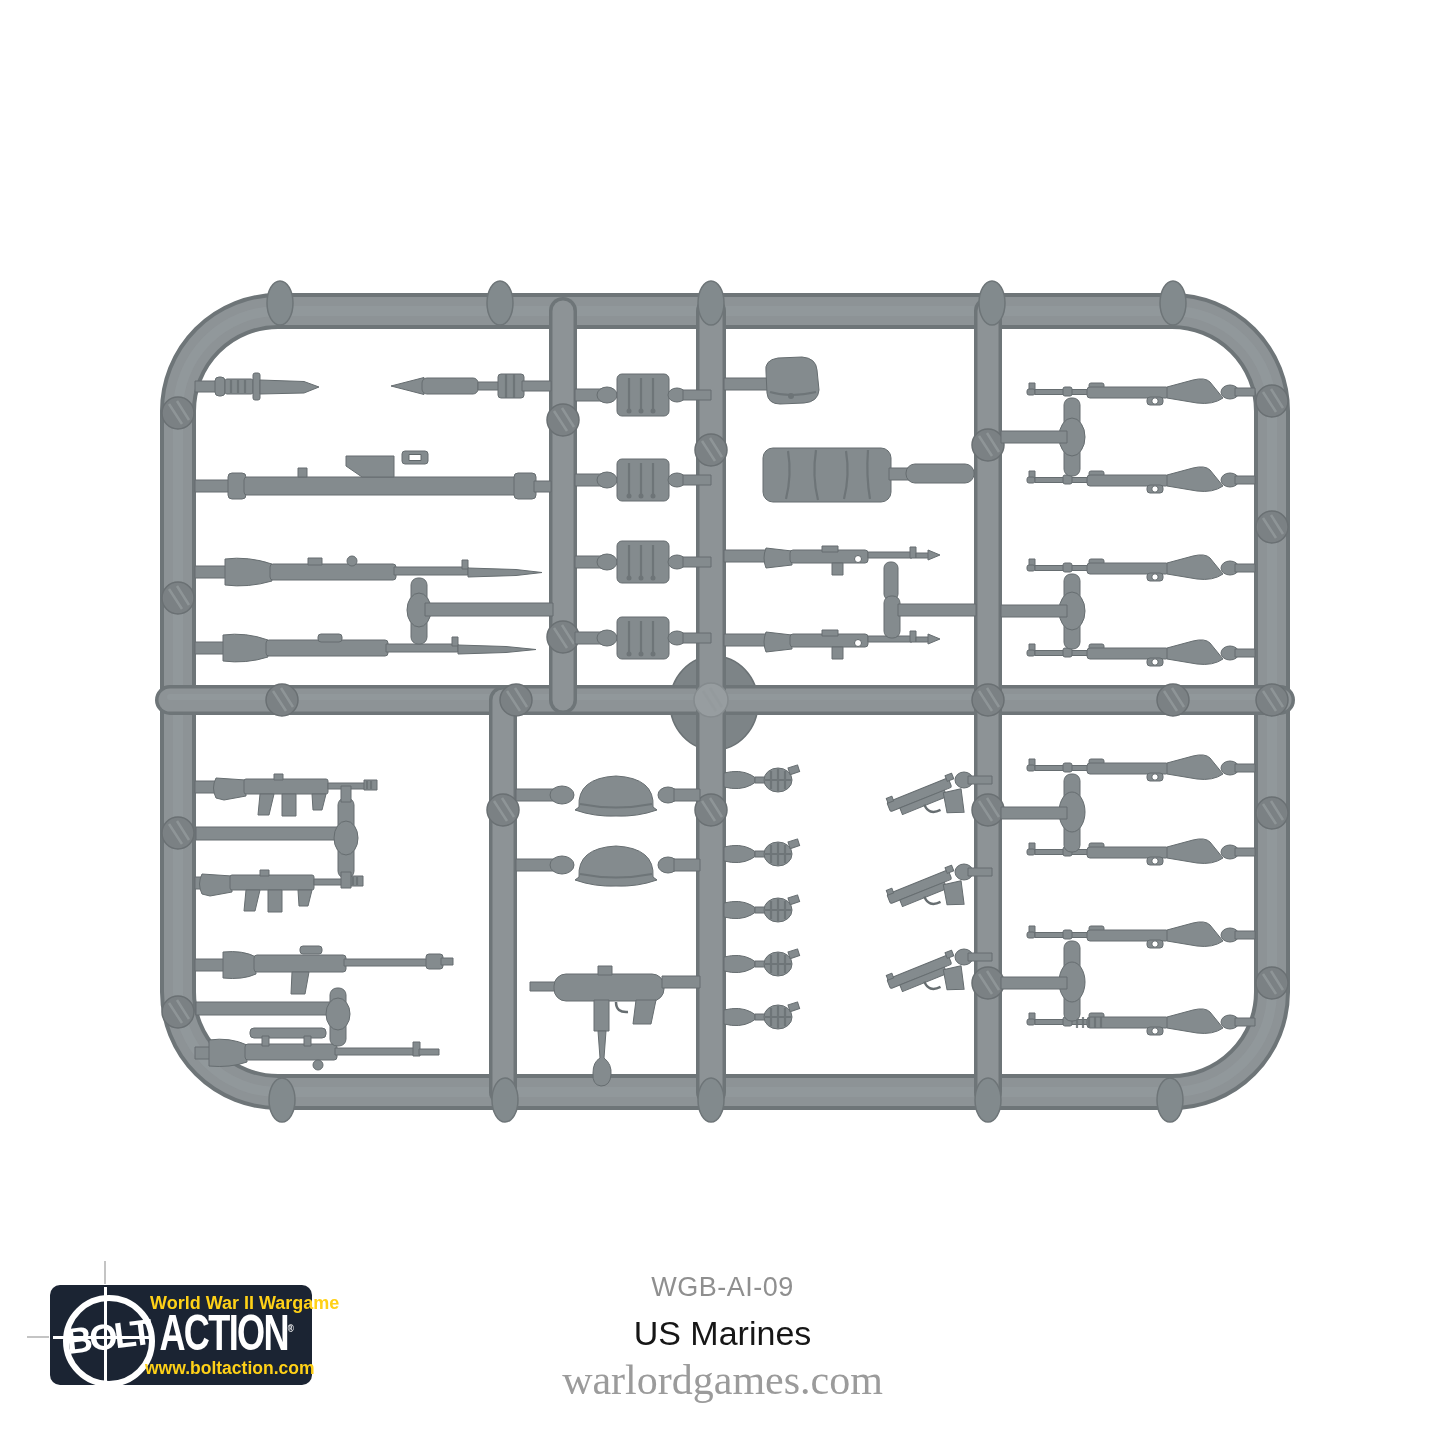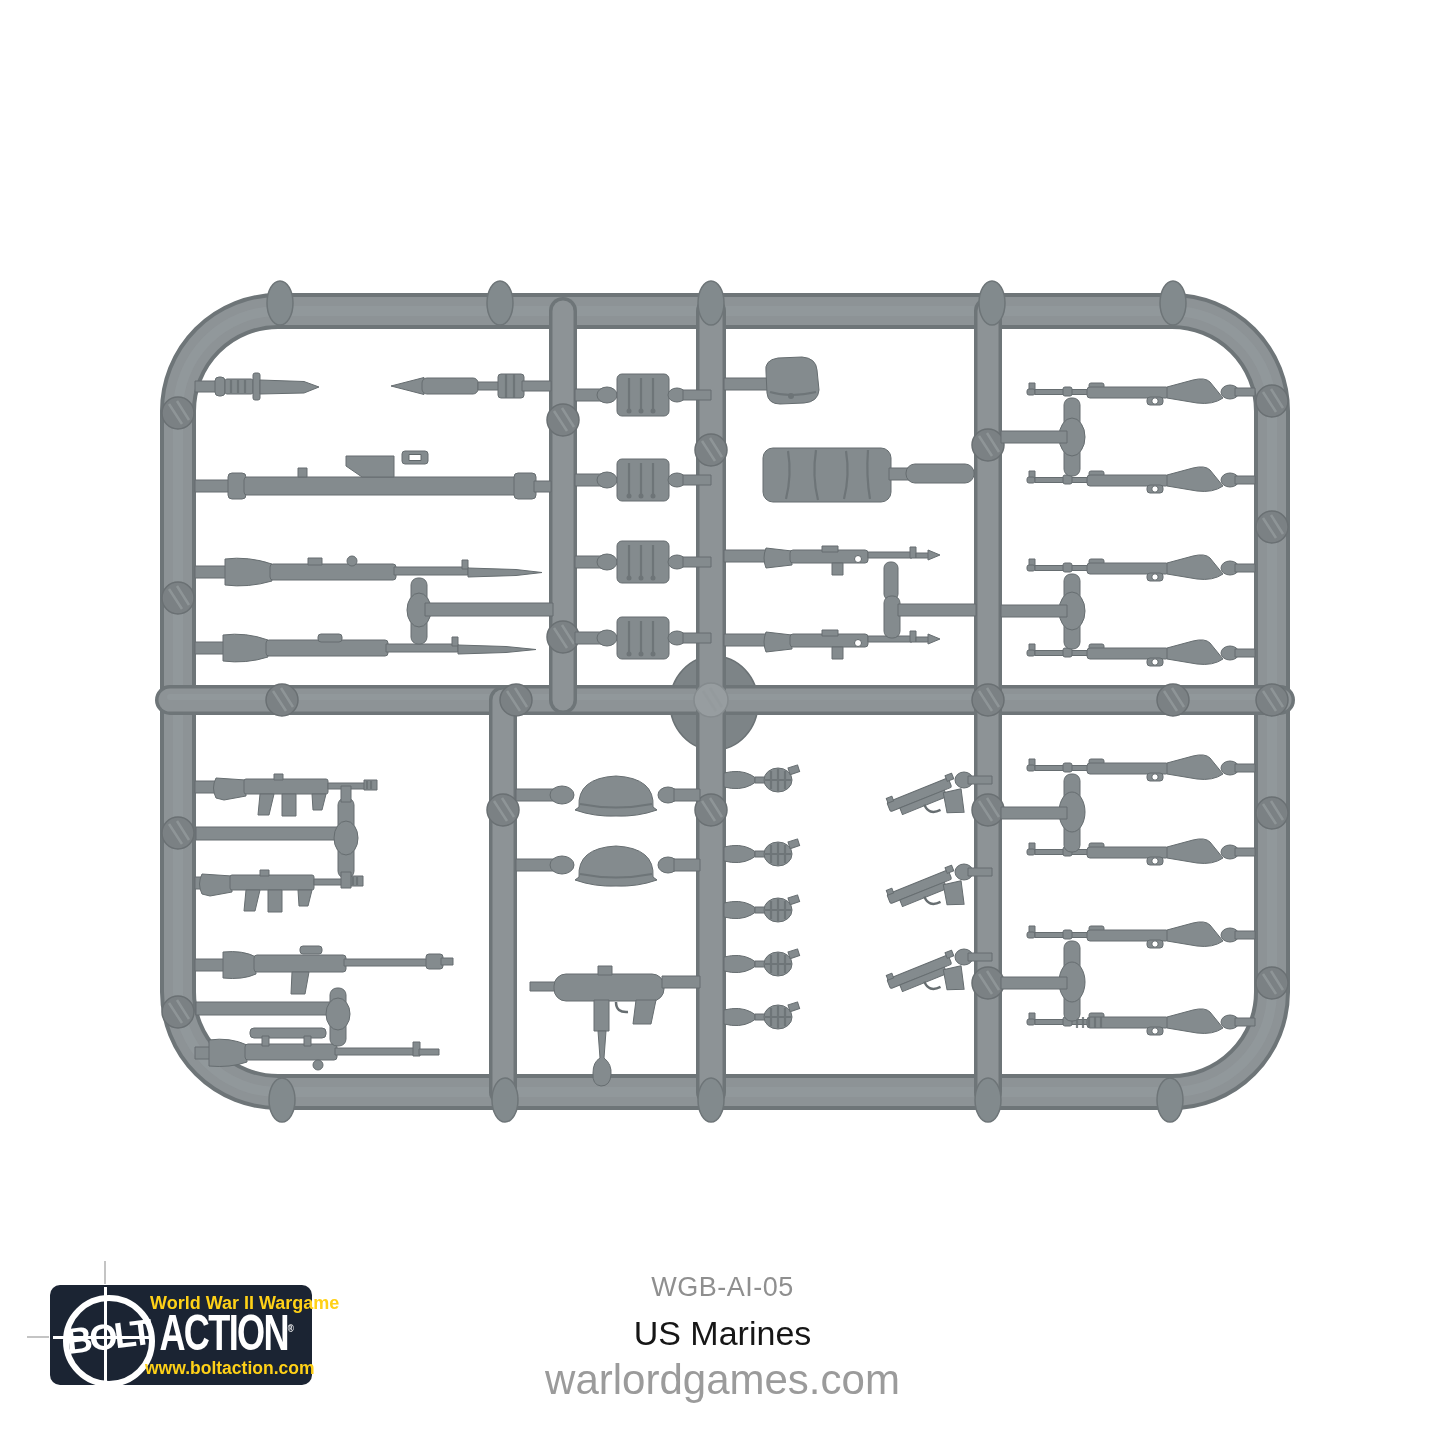--- a/index.html
+++ b/index.html
@@ -19,21 +19,21 @@
   .disc{fill:#7b8184;stroke:#6a7073;stroke-width:1.5;}
   .disc-hatch{stroke:#939a9c;stroke-width:2.5;fill:none;opacity:.8;}
   .tab{fill:#828a8d;stroke:#6e7578;stroke-width:1.5;}
   .bigdisc{fill:#7d8487;stroke:#6b7275;stroke-width:1.5;}
   .jdisc{fill:#979da0;stroke:#858b8e;stroke-width:1.5;}
 
   
   .caption{position:absolute;left:0;top:0;width:100%;text-align:center;}
   .sku{position:absolute;top:1272px;width:100%;font-size:27px;color:#8f8f8f;letter-spacing:.5px;}
   .name{position:absolute;top:1306px;width:100%;font-size:34px;color:#161616;margin-top:8px;}
-  .site{position:absolute;top:1356px;width:100%;font-size:42px;color:#9b9b9b;}
+  .site{position:absolute;top:1356px;width:100%;font-size:42px;color:#9b9b9b;font-family:Liberation Serif, serif;}
 
   
   .logo{position:absolute;left:50px;top:1285px;width:262px;height:100px;background:#1b2433;
         border-radius:10px;}
   .ch-v-out{position:absolute;left:54px;top:-24px;width:2px;height:23px;background:#c4c4c4;}
   .ch-h-out{position:absolute;left:-23px;top:51px;width:22px;height:2px;background:#c4c4c4;}
   .ch-v-in{position:absolute;left:54px;top:2px;width:3px;height:96px;background:#fff;}
   .ch-h-in{position:absolute;left:3px;top:51px;width:100px;height:3px;background:#fff;}
   .logo-circle{position:absolute;left:13px;top:10px;width:80px;height:80px;border:6px solid #fff;
         border-radius:50%;}
@@ -391,21 +391,21 @@
         <ellipse cx="1072" cy="812" rx="13" ry="20"></ellipse>
         <rect x="1001" y="807" width="66" height="12"></rect>
         <rect x="1064" y="941" width="16" height="80" rx="7"></rect>
         <ellipse cx="1072" cy="982" rx="13" ry="20"></ellipse>
         <rect x="1001" y="977" width="66" height="12"></rect>
       </g>
     </g>
   </svg>
 
   <div class="caption">
-    <div class="sku">WGB-AI-05</div>
+    <div class="sku">WGB-AI-09</div>
     <div class="name">US Marines</div>
     <div class="site">warlordgames.com</div>
   </div>
 
   <div class="logo">
     <div class="ch-v-out"></div>
     <div class="ch-h-out"></div>
     <div class="ch-v-in"></div>
     <div class="ch-h-in"></div>
     <div class="logo-circle"></div>

